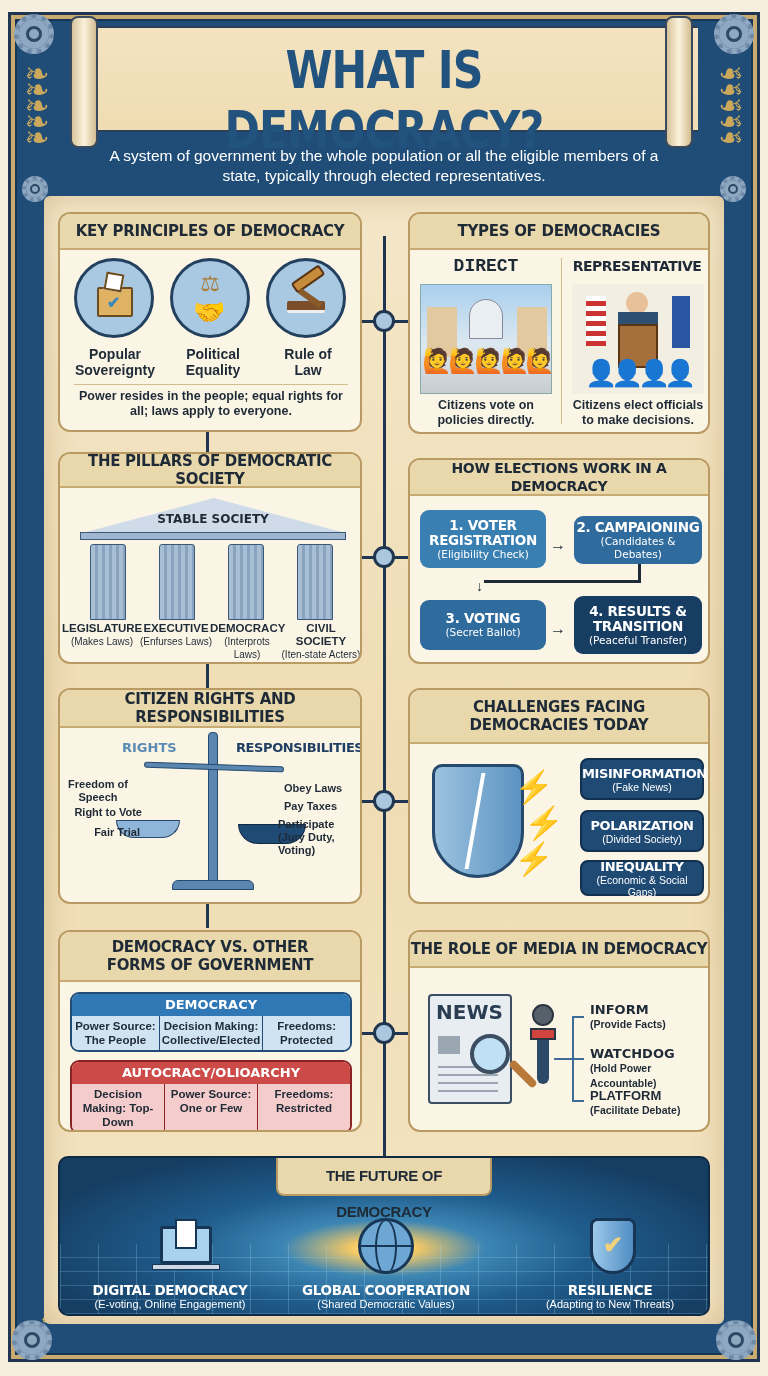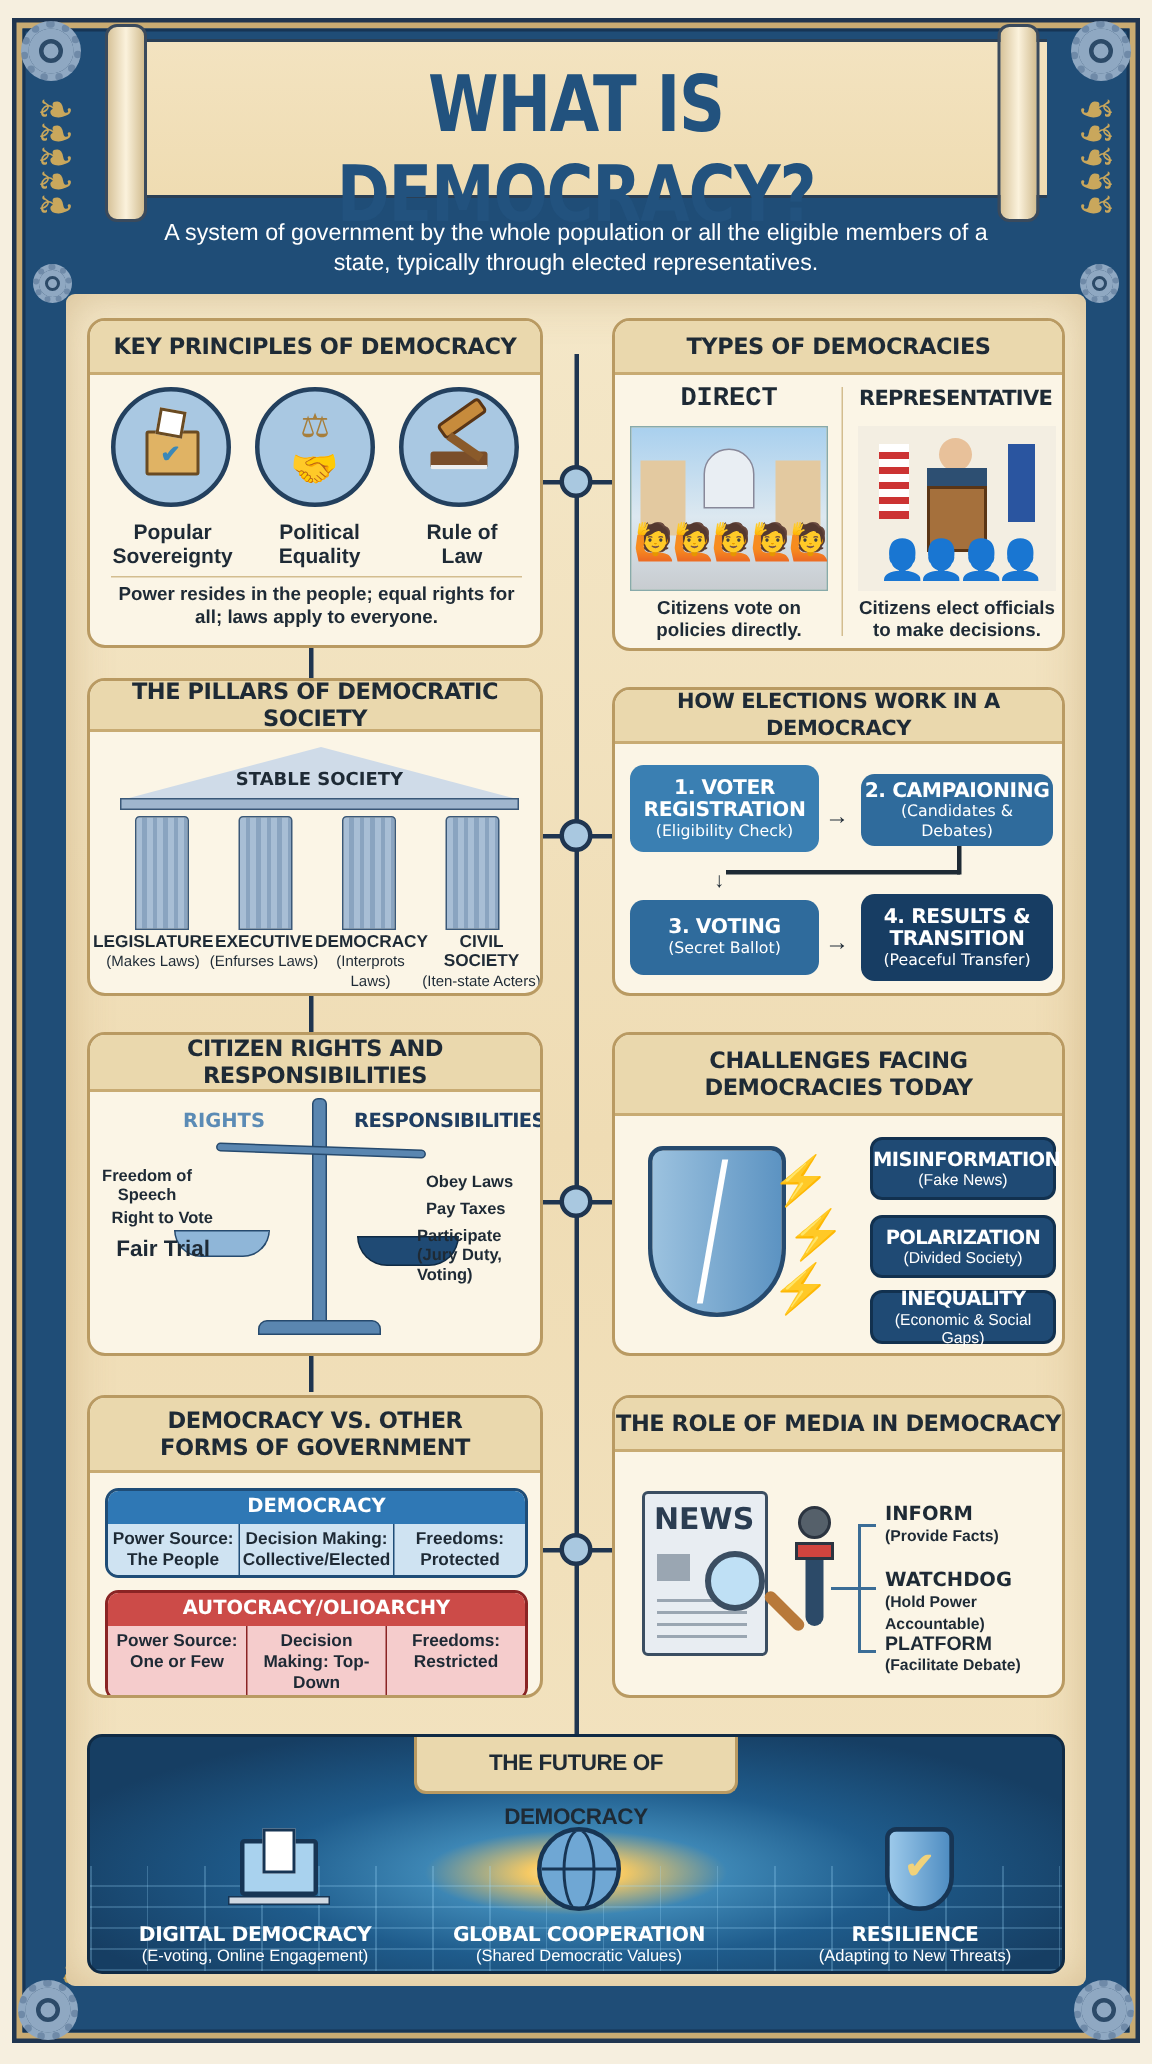--- a/index.html
+++ b/index.html
@@ -185,21 +185,21 @@
   <div style="position:absolute;left:176px;top:50px;font-family:'DejaVu Sans',sans-serif;font-weight:bold;font-size:13px;color:#1f3e62;letter-spacing:-.4px">RESPONSIBILITIES</div>
   <div>
     <div style="position:absolute;left:148px;top:42px;width:10px;height:152px;background:#5a86b0;border:1px solid #264a6e;border-radius:4px"></div>
     <div style="position:absolute;left:84px;top:74px;width:140px;height:6px;background:#5a86b0;border:1px solid #264a6e;border-radius:3px;transform:rotate(2deg)"></div>
     <div style="position:absolute;left:56px;top:130px;width:64px;height:18px;background:#8fb6d8;border-radius:0 0 32px 32px;border:1px solid #264a6e"></div>
     <div style="position:absolute;left:178px;top:134px;width:68px;height:20px;background:#1f4a74;border-radius:0 0 34px 34px;border:1px solid #0f2a44"></div>
     <div style="position:absolute;left:112px;top:190px;width:82px;height:10px;background:#5a86b0;border-radius:6px 6px 0 0;border:1px solid #264a6e"></div>
   </div>
   <div class="small" style="position:absolute;left:6px;top:88px;width:64px;text-align:center;font-size:11px;line-height:13px">Freedom of Speech</div>
   <div class="small" style="position:absolute;left:2px;top:116px;width:80px;text-align:right;font-size:11px;line-height:13px">Right to Vote</div>
-  <div class="small" style="position:absolute;left:6px;top:136px;width:74px;text-align:right;font-size:15px;line-height:13px">Fair Trial</div>
+  <div class="small" style="position:absolute;left:6px;top:136px;width:74px;text-align:right;font-size:11px;line-height:13px">Fair Trial</div>
   <div class="small" style="position:absolute;left:224px;top:92px;width:76px;font-size:11px;line-height:13px">Obey Laws</div>
   <div class="small" style="position:absolute;left:224px;top:110px;width:76px;font-size:11px;line-height:13px">Pay Taxes</div>
   <div class="small" style="position:absolute;left:218px;top:128px;width:86px;font-size:11px;line-height:13px">Participate (Jury Duty, Voting)</div>
 </div>
 
 <div class="card" style="left:408px;top:688px;width:302px;height:216px">
   <div class="card-h" style="height:54px;padding:0 40px">CHALLENGES FACING DEMOCRACIES TODAY</div>
   <div style="position:absolute;left:22px;top:74px;width:92px;height:114px;background:linear-gradient(90deg,#9cc2df,#5c93c2);border:3px solid #264a6e;border-radius:10px 10px 46px 46px">
     <div style="position:absolute;left:38px;top:6px;width:4px;height:96px;background:#fff;transform:skewX(-10deg)"></div>
   </div>
@@ -226,22 +226,22 @@
     <div class="th" style="background:#2f78b5">DEMOCRACY</div>
     <div class="row" style="background:#cfe3f2">
       <div class="cell" style="border-right:1px solid #1f4d77">Power Source: The People</div>
       <div class="cell" style="border-right:1px solid #1f4d77">Decision Making: Collective/Elected</div>
       <div class="cell">Freedoms: Protected</div>
     </div>
   </div>
   <div class="tbl" style="top:128px;border:2px solid #8a2424">
     <div class="th" style="background:#cc4b48">AUTOCRACY/OLIOARCHY</div>
     <div class="row" style="background:#f5cccc">
+      <div class="cell" style="border-right:1px solid #8a2424">Decision Making: Top-Down</div>
       <div class="cell" style="border-right:1px solid #8a2424">Power Source: One or Few</div>
-      <div class="cell" style="border-right:1px solid #8a2424">Decision Making: Top-Down</div>
       <div class="cell">Freedoms: Restricted</div>
     </div>
   </div>
 </div>
 
 <div class="card" style="left:408px;top:930px;width:302px;height:202px">
   <div class="card-h" style="height:36px">THE ROLE OF MEDIA IN DEMOCRACY</div>
   <div style="position:absolute;left:18px;top:62px;width:84px;height:110px;background:#e8edf2;border:2px solid #3b4e62;border-radius:4px">
     <div style="position:absolute;left:6px;top:4px;font-family:'DejaVu Sans',sans-serif;font-weight:bold;font-size:20px;color:#2b3d52">NEWS</div>
     <div style="position:absolute;left:8px;top:40px;width:22px;height:18px;background:#9aa6b2"></div>

